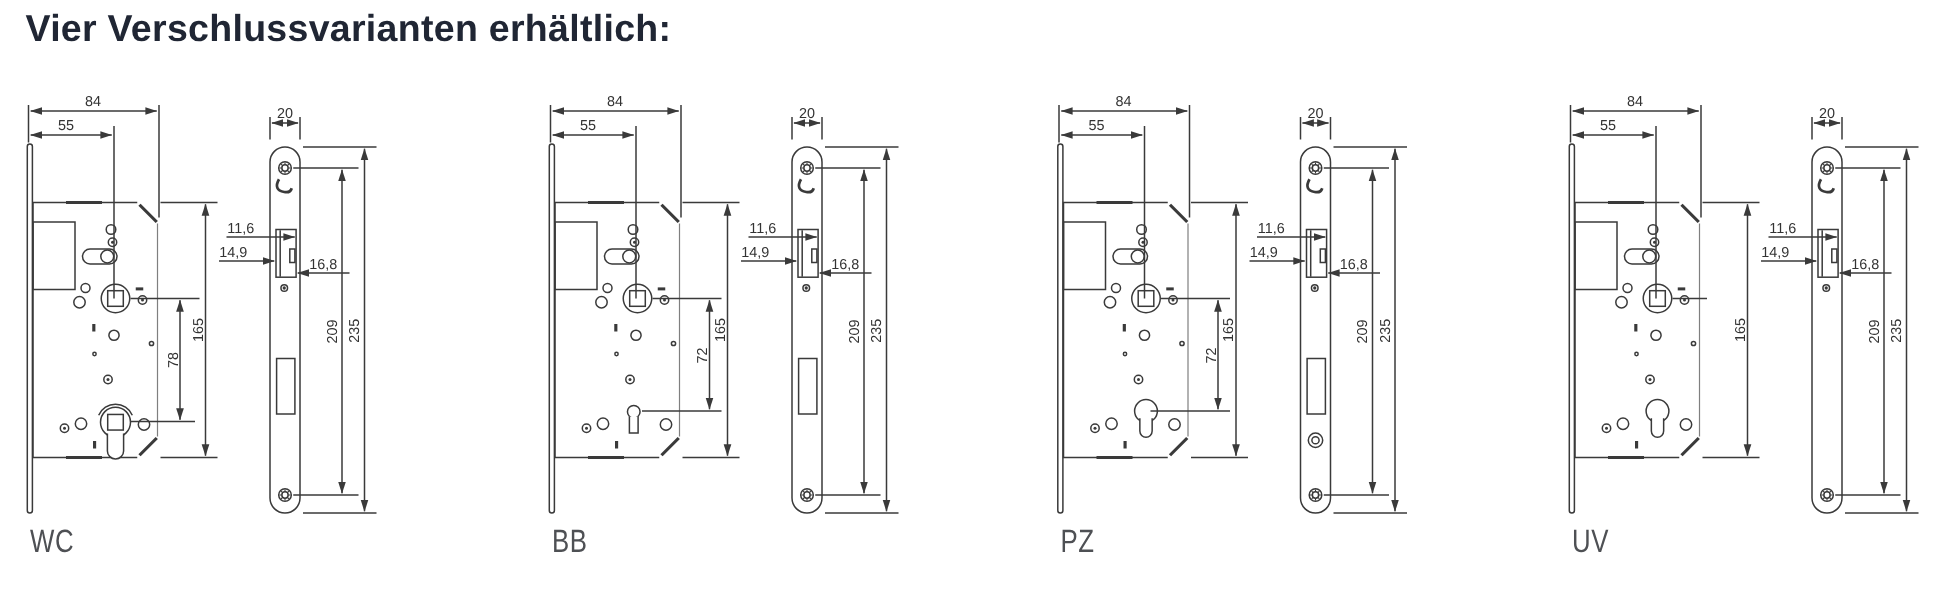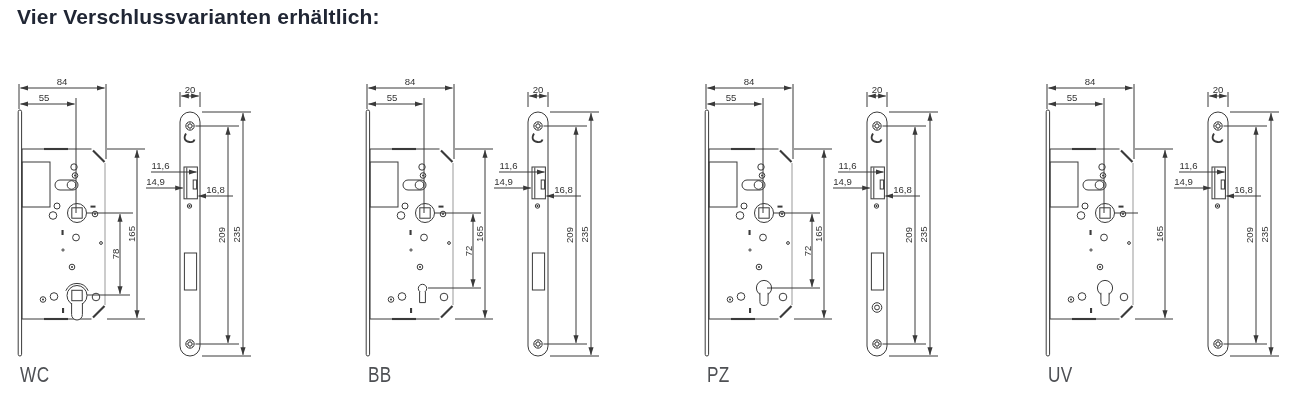--- a/index.html
+++ b/index.html
@@ -3,24 +3,24 @@
 <meta charset="utf-8">
 <style>
   html,body{margin:0;padding:0}
   body{
     width:1298px;height:400px;position:relative;overflow:hidden;
     background:var(--c-bg,#ffffff);
     font-family:"Liberation Sans",sans-serif;
   }
   .title{
     position:absolute;left:17px;top:5px;
-    font-size:21px;font-weight:700;letter-spacing:.2px;
+    font-size:25px;font-weight:700;letter-spacing:.2px;
     color:var(--c-title,#202634);
   }
-  .variant{position:absolute;top:62px;height:338px}
+  .variant{position:absolute;top:48px;height:338px}
   .v-wc{left:0;width:330px}
   .v-bb{left:330px;width:330px}
   .v-pz{left:660px;width:330px}
   .v-uv{left:980px;width:318px}
   .vlabel{
     position:absolute;top:301px;
     font-size:21.5px;font-weight:400;letter-spacing:.5px;
     color:var(--c-label,#4e5054);
     transform:scale(.8,1);transform-origin:left top;
   }

